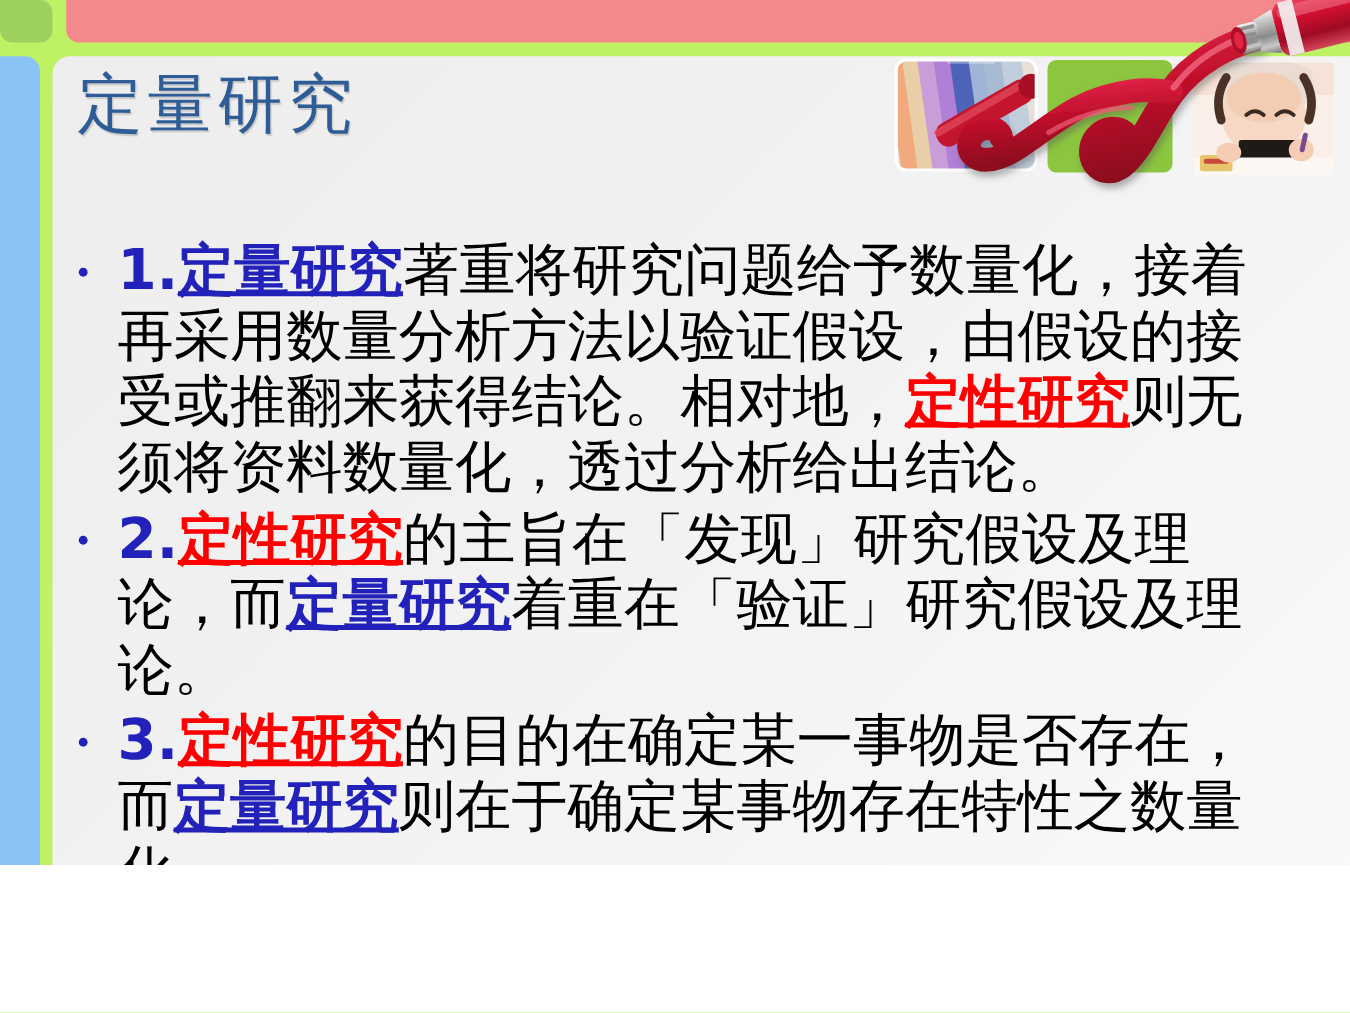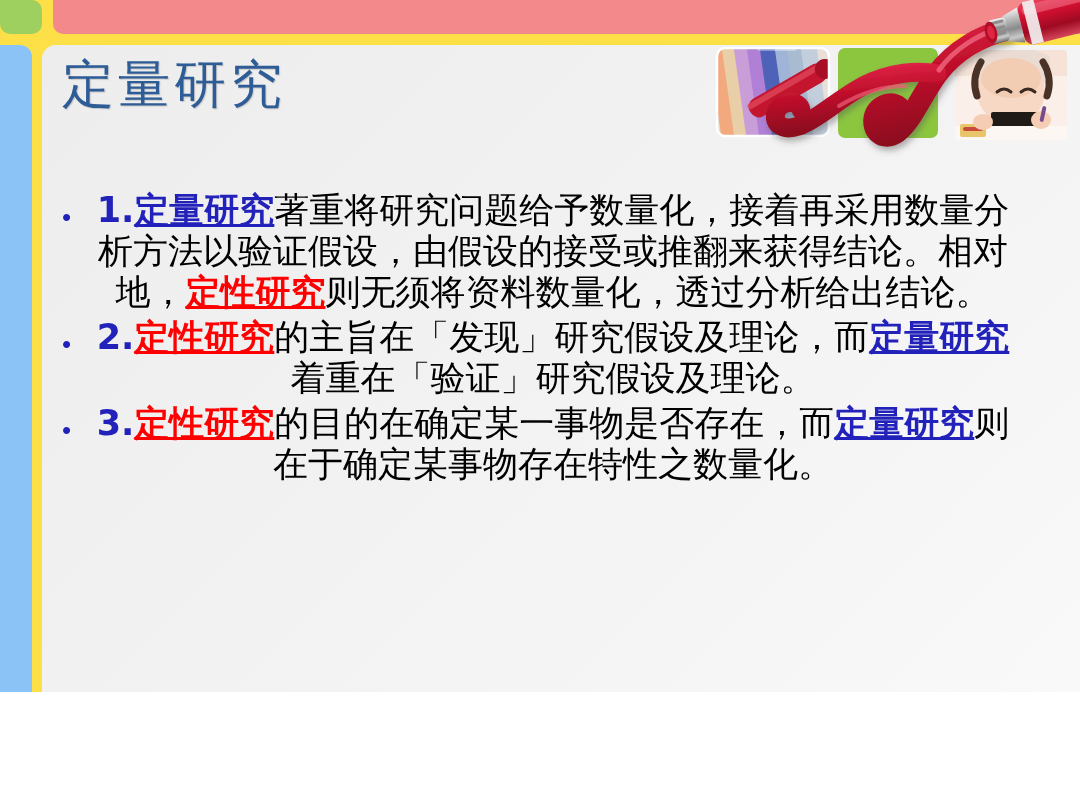--- a/index.html
+++ b/index.html
@@ -9,21 +9,21 @@
   }
   body {
     font-family: "Liberation Sans", "DejaVu Sans", sans-serif;
   }
 
   .slide {
     position: relative;
     width: 1080px;
     height: 692px;
     overflow: hidden;
-    background: #fde047;
+    background: #bef264;
   }
 
   
   .deco-green {
     position: absolute;
     left: 0px;
     top: 0px;
     width: 42px;
     height: 34px;
     background: #9DD05F;
@@ -110,25 +110,25 @@
     width: 32px;
     padding-top: 14px;
     text-align: left;
     color: #2222BB;
     font-size: 26px;
     line-height: 1;
   }
   .bullet-text {
     flex: 1 1 auto;
     font-family: "DejaVu Sans", "Liberation Sans", sans-serif;
-    font-size: 35px;
+    font-size: 45px;
     line-height: 1.17;
     color: #000000;
     letter-spacing: 0px;
-    text-align: center;
+    text-align: left;
   }
   .num {
     color: #2222BB;
     font-weight: bold;
   }
   .kw-blue {
     color: #2222BB;
     font-weight: bold;
     text-decoration: underline;
     text-decoration-color: #2222BB;

